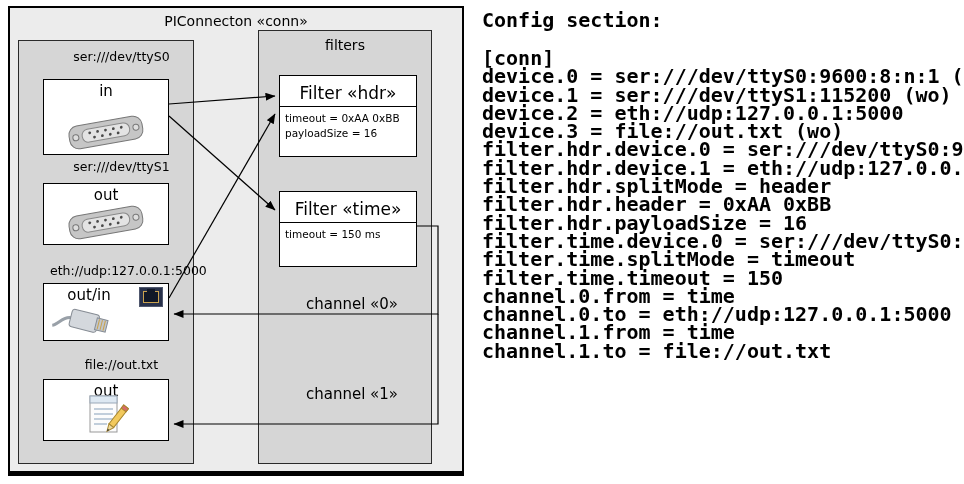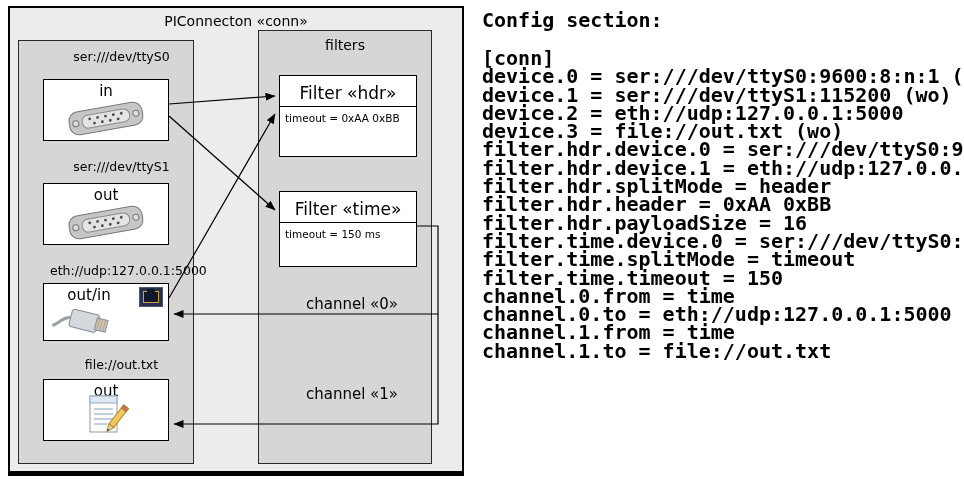--- a/index.html
+++ b/index.html
@@ -47,21 +47,21 @@
 
 <div class="stage">
 
   <div class="outer">
     <div class="outer-title">PIConnecton «conn»</div>
   </div>
 
   <div class="panel devices-panel">
 
     <div class="dev-label" style="top:8px">ser:///dev/ttyS0</div>
-    <div class="dev-box" style="top:38px; height:62px">
+    <div class="dev-box" style="top:38px; height:76px">
       <div class="port">in</div>
       <svg class="icon-center" width="90" height="44" viewBox="0 0 90 44">
         <g transform="rotate(-10 45 24)">
           <rect x="8" y="12" width="74" height="23" rx="9" fill="#c6c6c6" stroke="#777"></rect>
           <rect x="21" y="17" width="48" height="13" rx="6" fill="#e3e3e3" stroke="#8a8a8a"></rect>
           <circle cx="14.5" cy="23.5" r="3" fill="#dedede" stroke="#777"></circle>
           <circle cx="75.5" cy="23.5" r="3" fill="#dedede" stroke="#777"></circle>
           <circle cx="29" cy="21" r="1.4" fill="#4a4a4a"></circle>
             <circle cx="37" cy="21" r="1.4" fill="#4a4a4a"></circle>
           <circle cx="45" cy="21" r="1.4" fill="#4a4a4a"></circle>
@@ -138,20 +138,21 @@
   </div>
 
   <div class="panel filters-panel">
     <div class="filters-title">filters</div>
 
     <div class="filter-box" style="top:44px; height:82px">
       <div class="filter-title">Filter «hdr»</div>
       <div class="filter-sep"></div>
       <div class="filter-props">
         <div>timeout = 0xAA 0xBB</div>
+        <div>payloadSize = 16</div>
       </div>
     </div>
 
     <div class="filter-box" style="top:160px; height:76px">
       <div class="filter-title">Filter «time»</div>
       <div class="filter-sep"></div>
       <div class="filter-props">
         <div>timeout = 150 ms</div>
       </div>
     </div>

